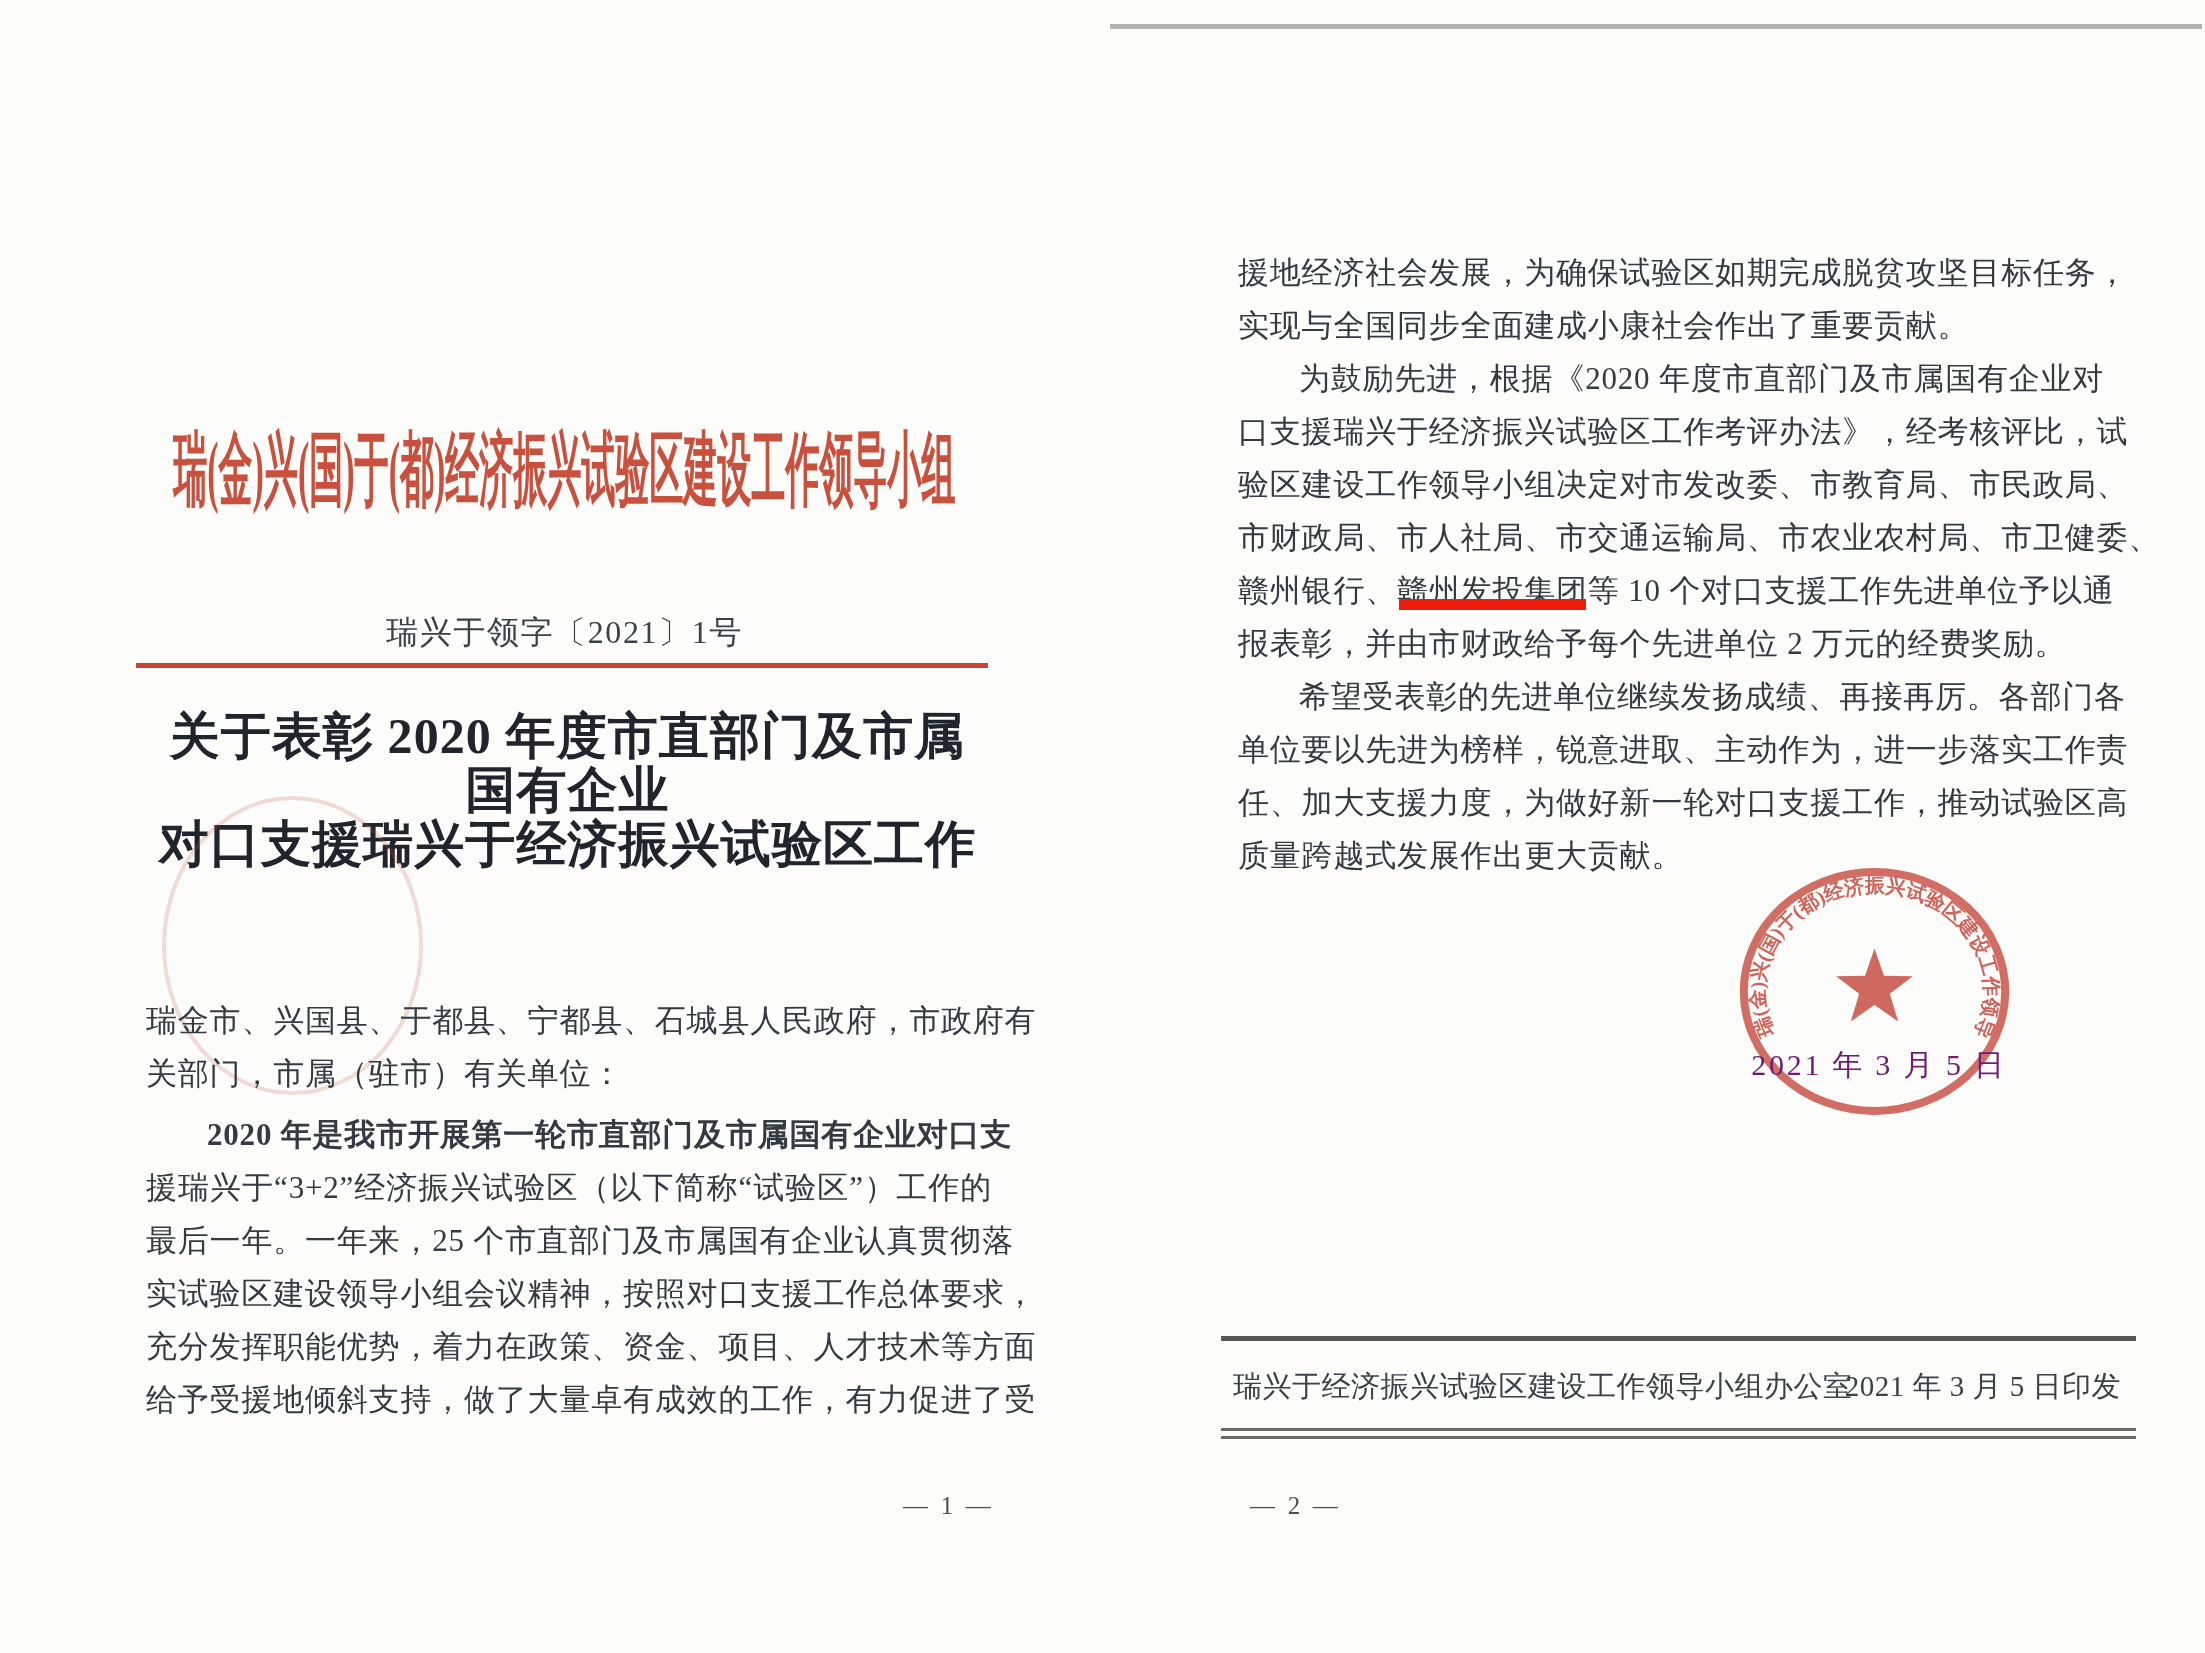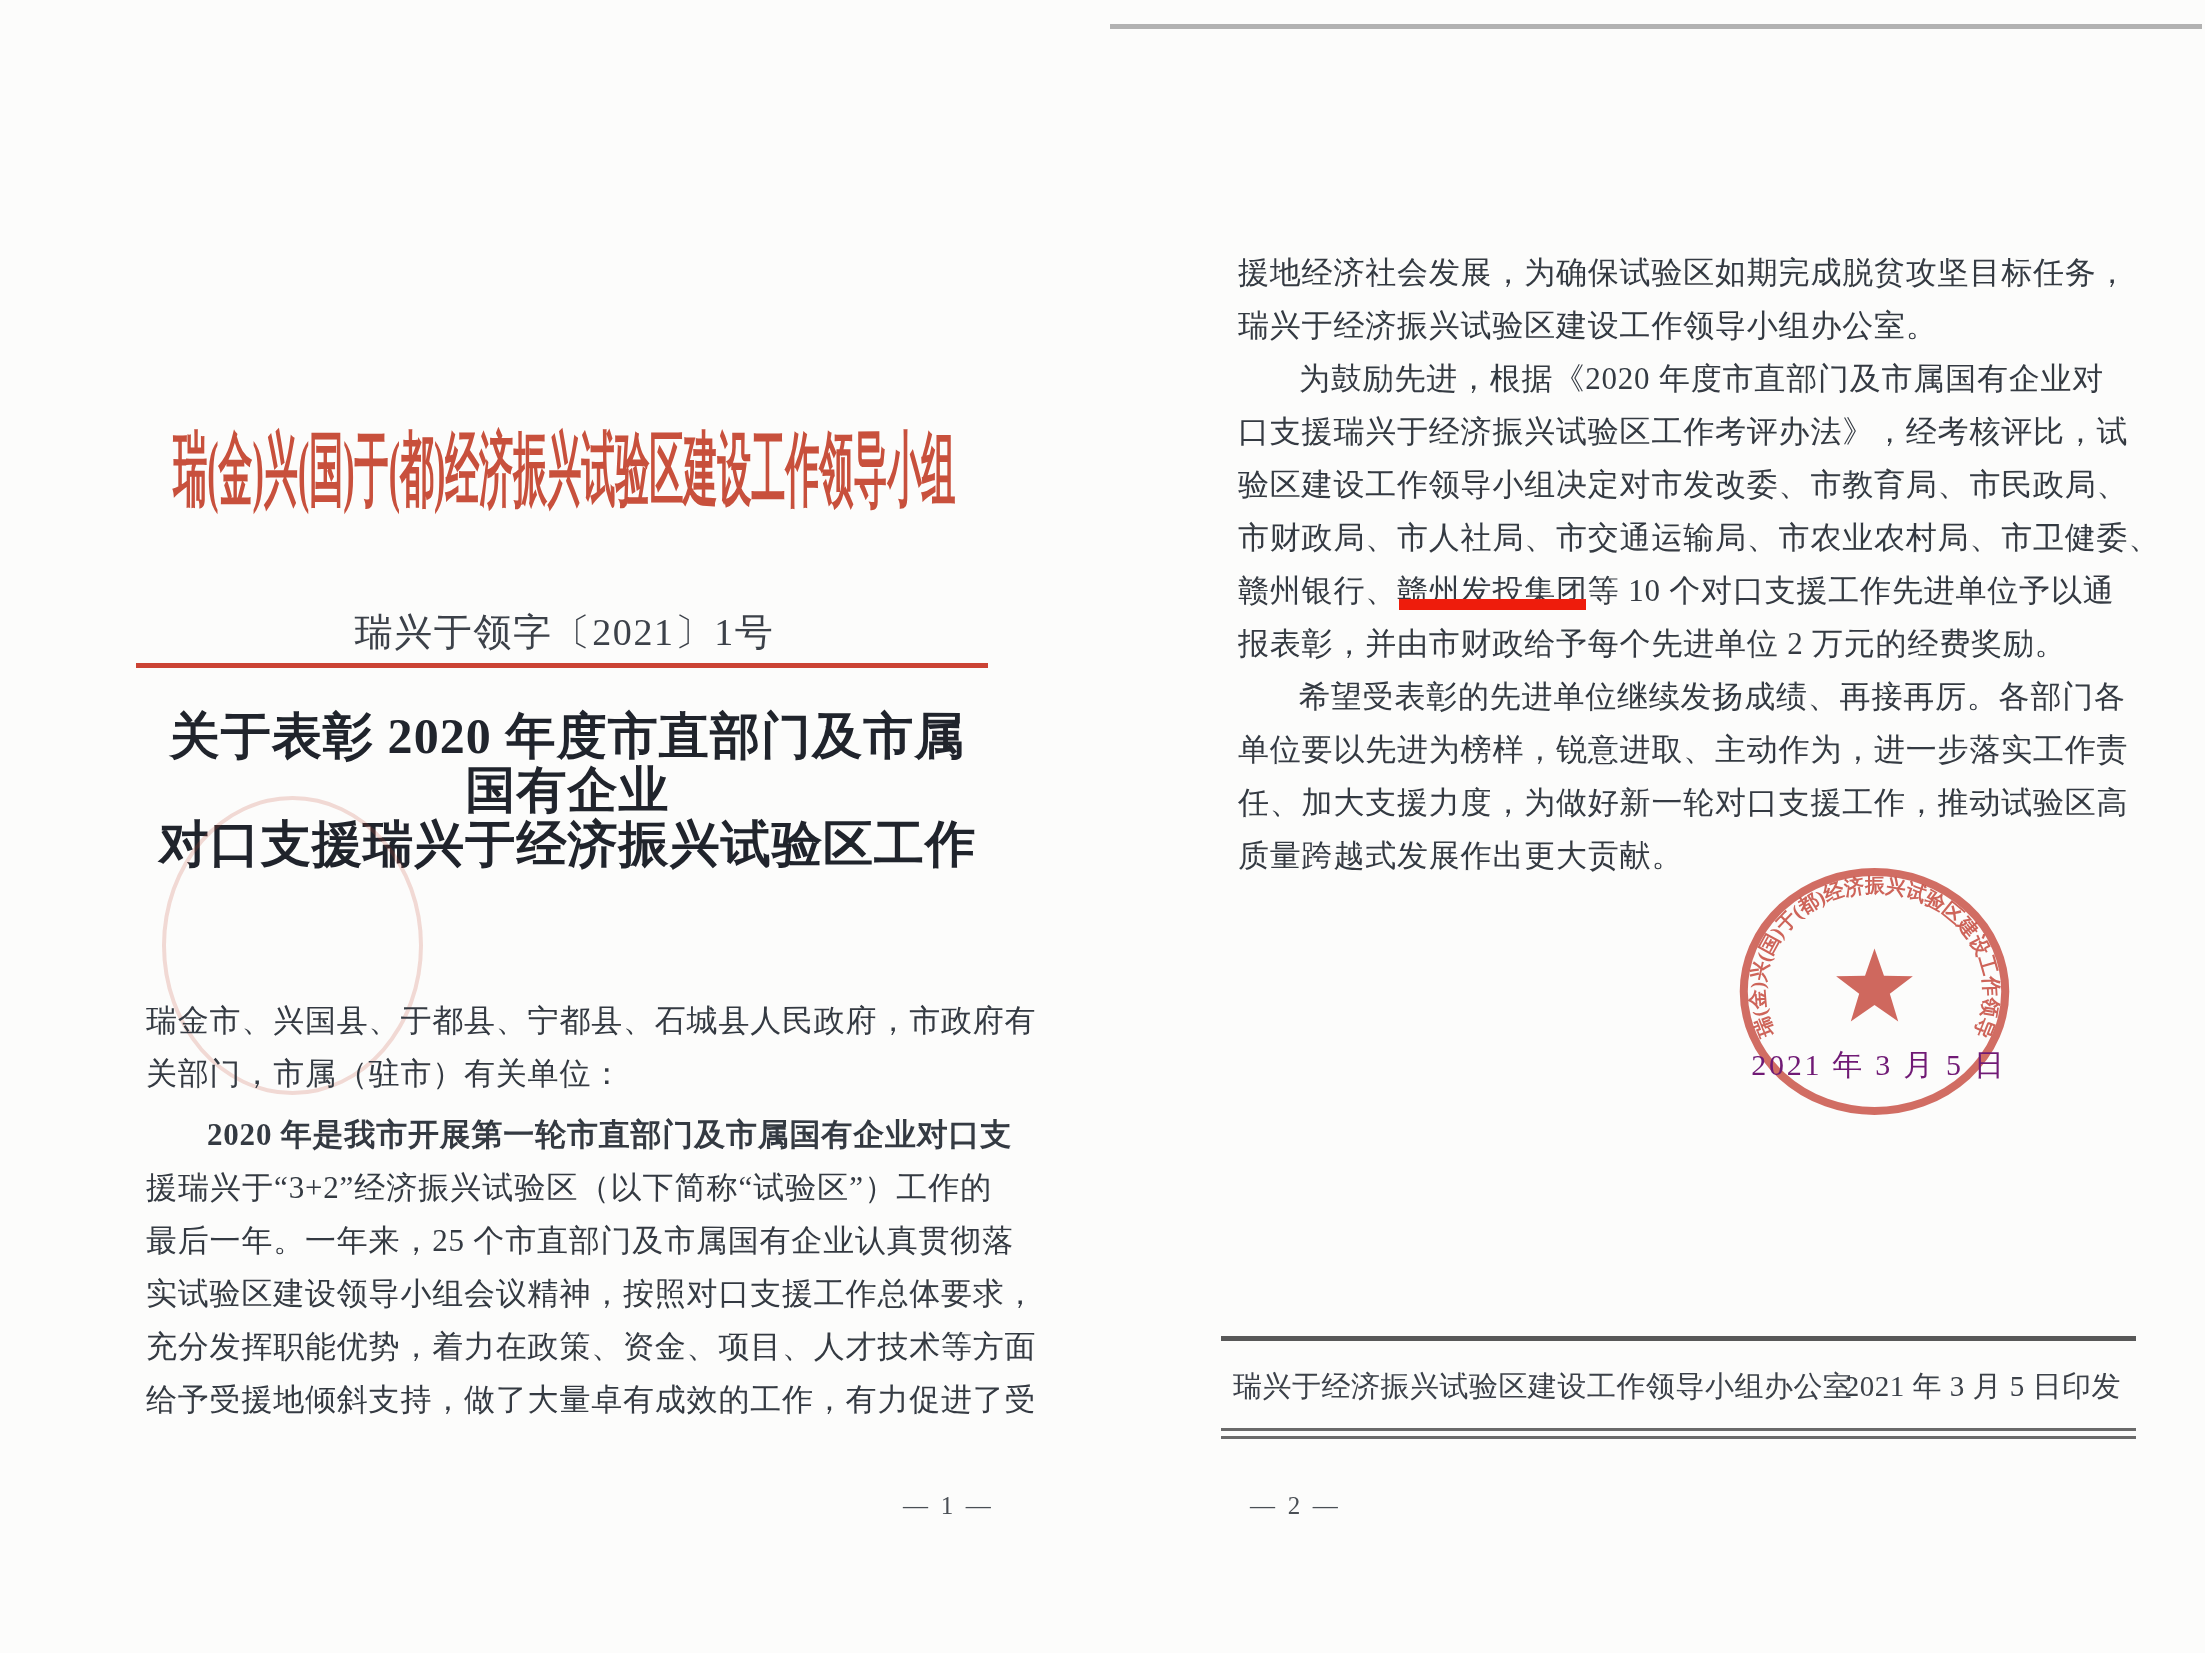--- a/index.html
+++ b/index.html
@@ -24,21 +24,21 @@
     display:flex; align-items:center; justify-content:center;
   }
   .org-header span{
     display:inline-block; white-space:nowrap;
     font-size:81px; font-weight:bold; color:#c8503c;
     transform:scaleX(0.42); transform-origin:center;
     letter-spacing:0px;
   }
   .doc-number{
     position:absolute; left:80px; top:613px; width:969px; height:38px;
-    text-align:center; font-size:38px; letter-spacing:1.6px; color:#3c4149;
+    text-align:center; font-size:32px; letter-spacing:1.6px; color:#3c4149;
     line-height:38px;
   }
   .red-rule{
     position:absolute; left:136px; top:663px; width:852px; height:4.8px;
     background:#cb4334;
   }
   .doc-title{
     position:absolute; left:145px; top:709px; width:845px;
     text-align:center; font-weight:bold; color:#20242c;
     font-size:50px; line-height:54px; letter-spacing:1.1px;
@@ -121,21 +121,21 @@
     <div class="tline full">充分发挥职能优势，着力在政策、资金、项目、人才技术等方面</div>
     <div class="tline full">给予受援地倾斜支持，做了大量卓有成效的工作，有力促进了受</div>
   </div>
 
   <div class="pagenum pagenum-1">— 1 —</div>
 
   <div class="scan-line"></div>
 
   <div class="right-body">
     <div class="tline full">援地经济社会发展，为确保试验区如期完成脱贫攻坚目标任务，</div>
-    <div class="tline">瑞兴于经济振兴试验区建设工作领导小组办公室。</div>
+    <div class="tline">实现与全国同步全面建成小康社会作出了重要贡献。</div>
     <div class="tline full ind">为鼓励先进，根据《2020 年度市直部门及市属国有企业对</div>
     <div class="tline full">口支援瑞兴于经济振兴试验区工作考评办法》，经考核评比，试</div>
     <div class="tline full">验区建设工作领导小组决定对市发改委、市教育局、市民政局、</div>
     <div class="tline full">市财政局、市人社局、市交通运输局、市农业农村局、市卫健委、</div>
     <div class="tline full">
       <span>赣州银行、</span><span class="u-red">赣州发投集团</span><span>等 10 个对口支援工作先进单位予以通</span>
     </div>
     <div class="tline">报表彰，并由市财政给予每个先进单位 2 万元的经费奖励。</div>
     <div class="tline full ind">希望受表彰的先进单位继续发扬成绩、再接再厉。各部门各</div>
     <div class="tline full">单位要以先进为榜样，锐意进取、主动作为，进一步落实工作责</div>

